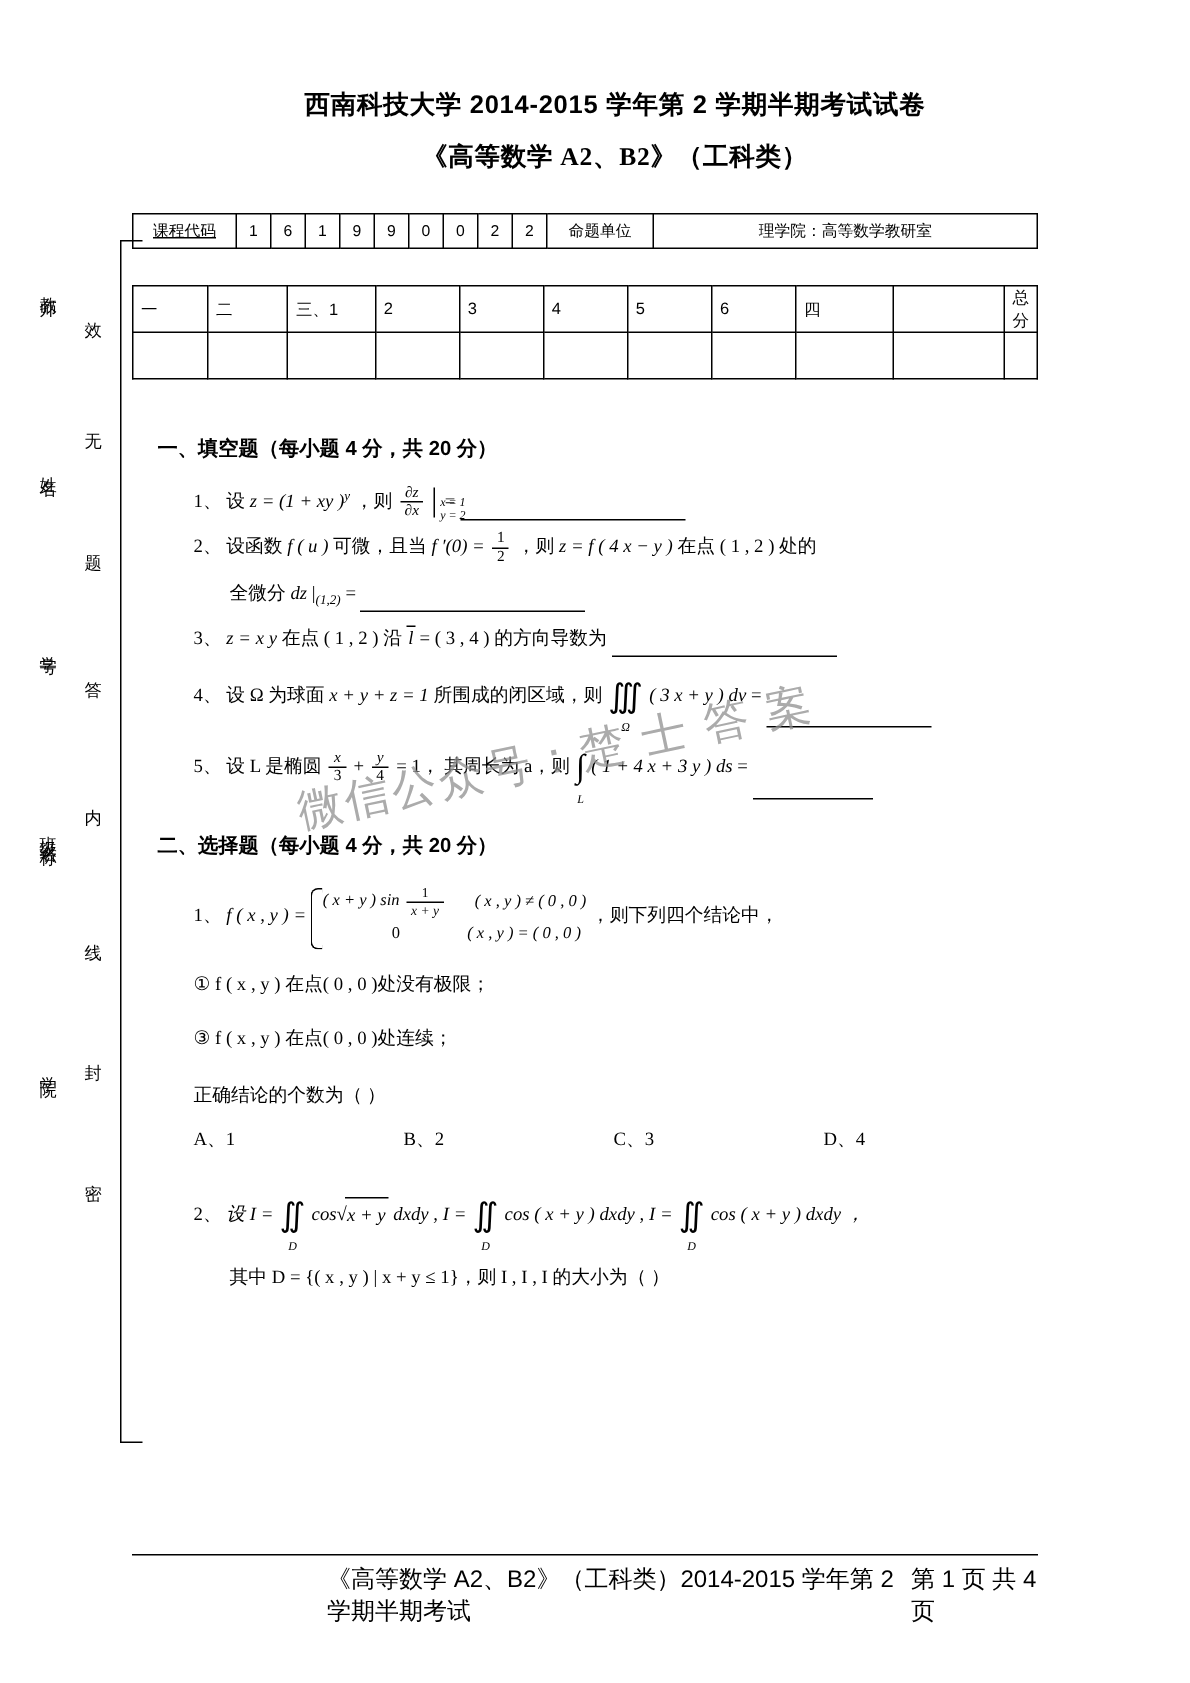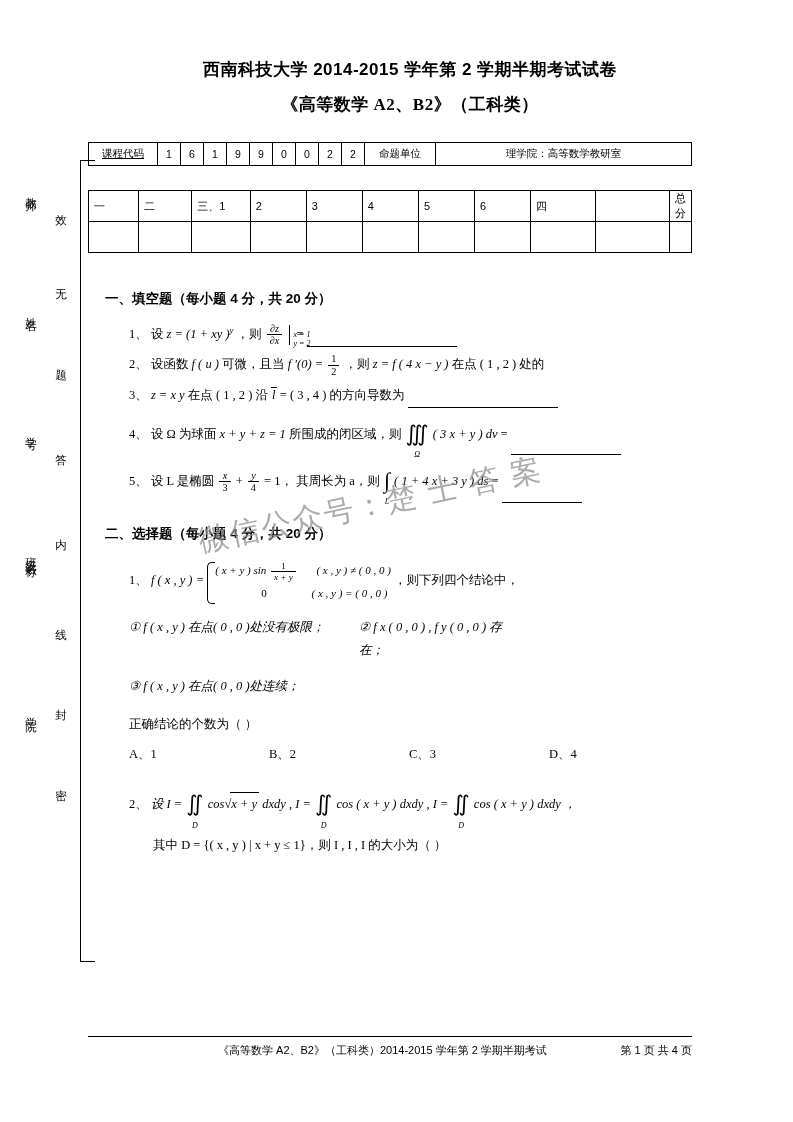--- a/index.html
+++ b/index.html
@@ -224,21 +224,21 @@
     border-bottom: 1px solid #000;
     border-radius: 5px 0 0 5px;
   }
   .case-row { display: block; white-space: nowrap; font-size: 11px; line-height: 1.9; }
   .case-cond { display: inline-block; margin-left: 16px; }
   .opts {
     display: flex;
     margin-left: 24px;
     margin-top: 4px;
   }
-  .opts > div { width: 150px; font-size: 12.5px; font-style: italic; }
+  .opts > div { width: 150px; font-size: 12.5px; }
   .choices {
     display: flex;
     margin-left: 24px;
     margin-top: 6px;
   }
   .choices > div { width: 140px; font-size: 12.5px; }
   .sqrt {
     display: inline-block;
     border-top: 1px solid #000;
     padding: 0 2px 0 1px;
@@ -266,21 +266,21 @@
     left: 88px;
     top: 1036px;
     width: 604px;
     border-top: 1px solid #000;
   }
   .footer {
     position: absolute;
     left: 88px;
     top: 1043px;
     width: 604px;
-    font-size: 11px;
+    font-size: 16px;
     font-family: "Liberation Sans", sans-serif;
     display: flex;
     justify-content: space-between;
   }
   .footer .f-left { margin-left: 130px; }
 </style>
 </head>
 <body>
 
 <div class="page">
@@ -392,20 +392,27 @@
       <span>可微，且当</span>
       <span class="ital">f ′(0) =</span>
       <span class="frac">
         <span class="num">1</span>
         <span class="den">2</span>
       </span>
       <span>，则</span>
       <span class="ital">z = f ( 4 x  − y  )</span>
       <span>在点 ( 1 , 2 ) 处的</span>
     </div>
+    <div class="q sub">
+      <span>全微分</span>
+      <span class="ital">dz</span>
+      <span>|</span><span class="sub-s ital">(1,2)</span>
+      <span>=</span>
+      <span class="blank-line" style="width:150px"></span>
+    </div>
 
     <div class="q q-ind">
       <span>3、</span>
       <span class="ital">z = x  y</span>
       <span>在点 ( 1 , 2 ) 沿</span>
       <span class="ital" style="border-top:1px solid #000;padding:0 1px;">l</span>
       <span>= ( 3 , 4 ) 的方向导数为</span>
       <span class="blank-line" style="width:150px"></span>
     </div>
 
@@ -463,21 +470,20 @@
         <span class="case-row" style="padding-left:46px">
           <span>0</span>
           <span class="case-cond ital" style="margin-left:42px">( x , y ) = ( 0 , 0 )</span>
         </span>
       </span>
       <span>，则下列四个结论中，</span>
     </div>
 
     <div class="opts" style="margin-top:12px">
       <div style="width:230px">① f ( x , y ) 在点( 0 , 0 )处没有极限；</div>
-      <div>② f x ( 0 , 0 ) , f y ( 0 , 0 ) 存在；</div>
     </div>
     <div class="opts" style="margin-top:12px">
       <div style="width:230px">③ f ( x , y ) 在点( 0 , 0 )处连续；</div>
     </div>
 
     <div class="q q-ind" style="margin-top:14px">正确结论的个数为（            ）</div>
 
     <div class="choices" style="margin-top:6px">
       <div>A、1</div>
       <div>B、2</div>

